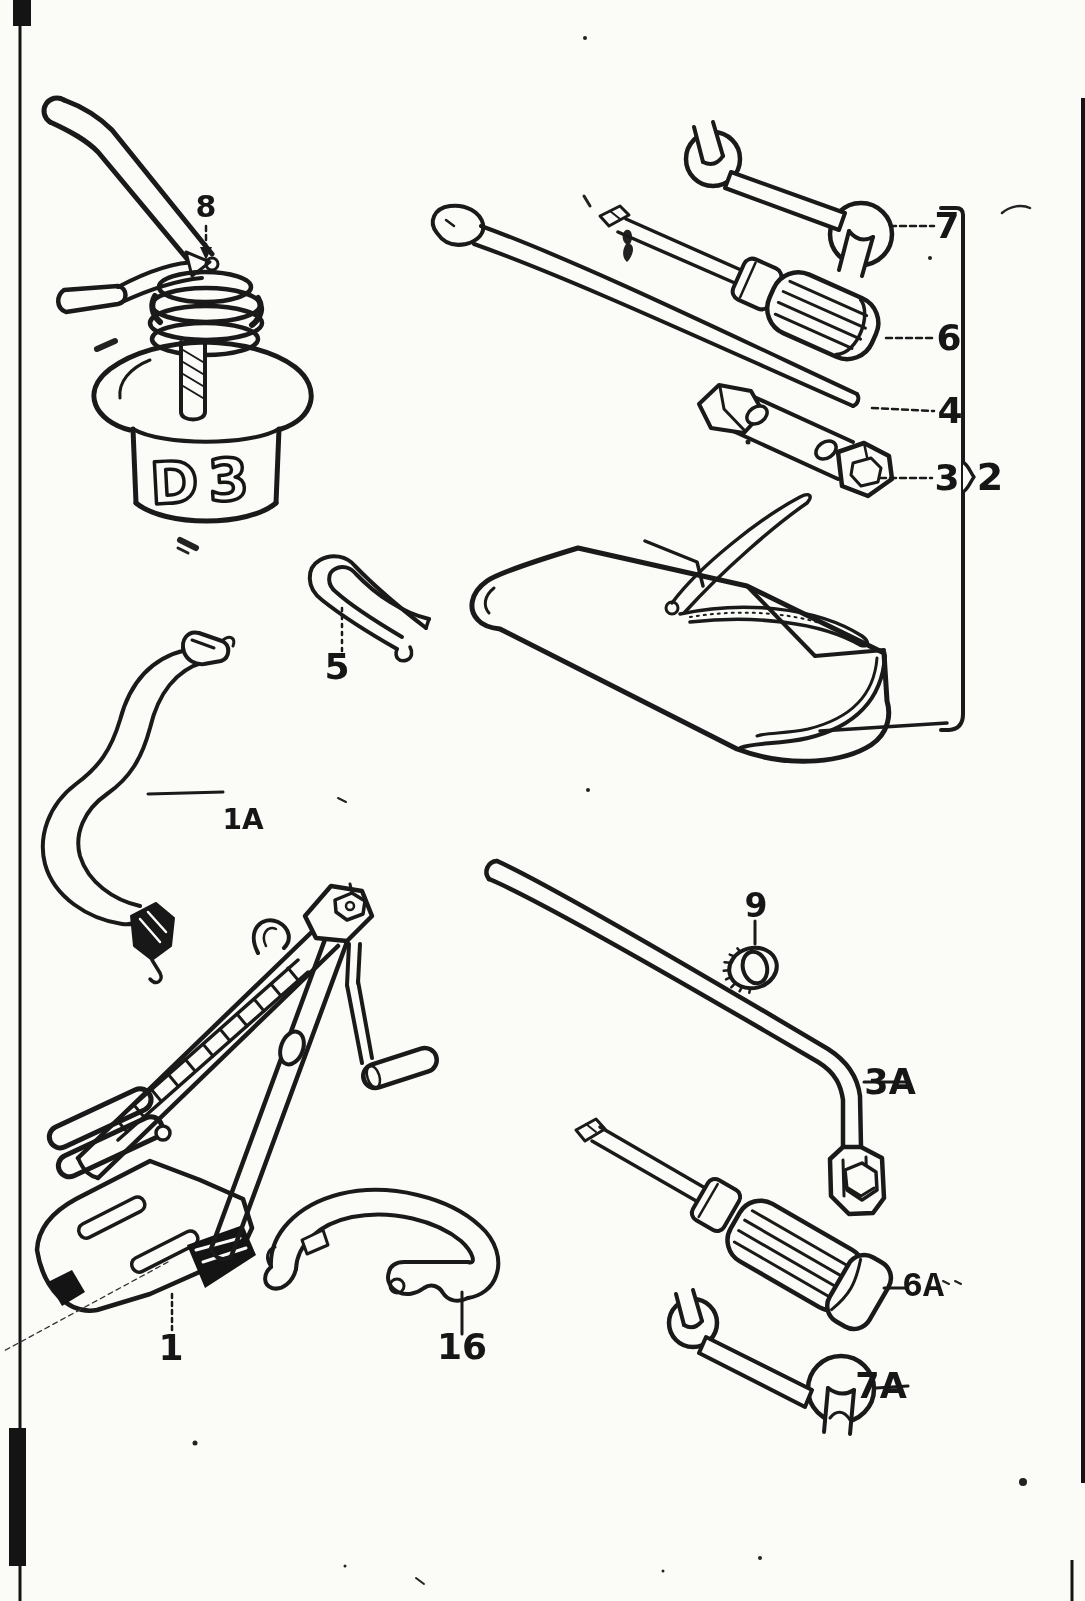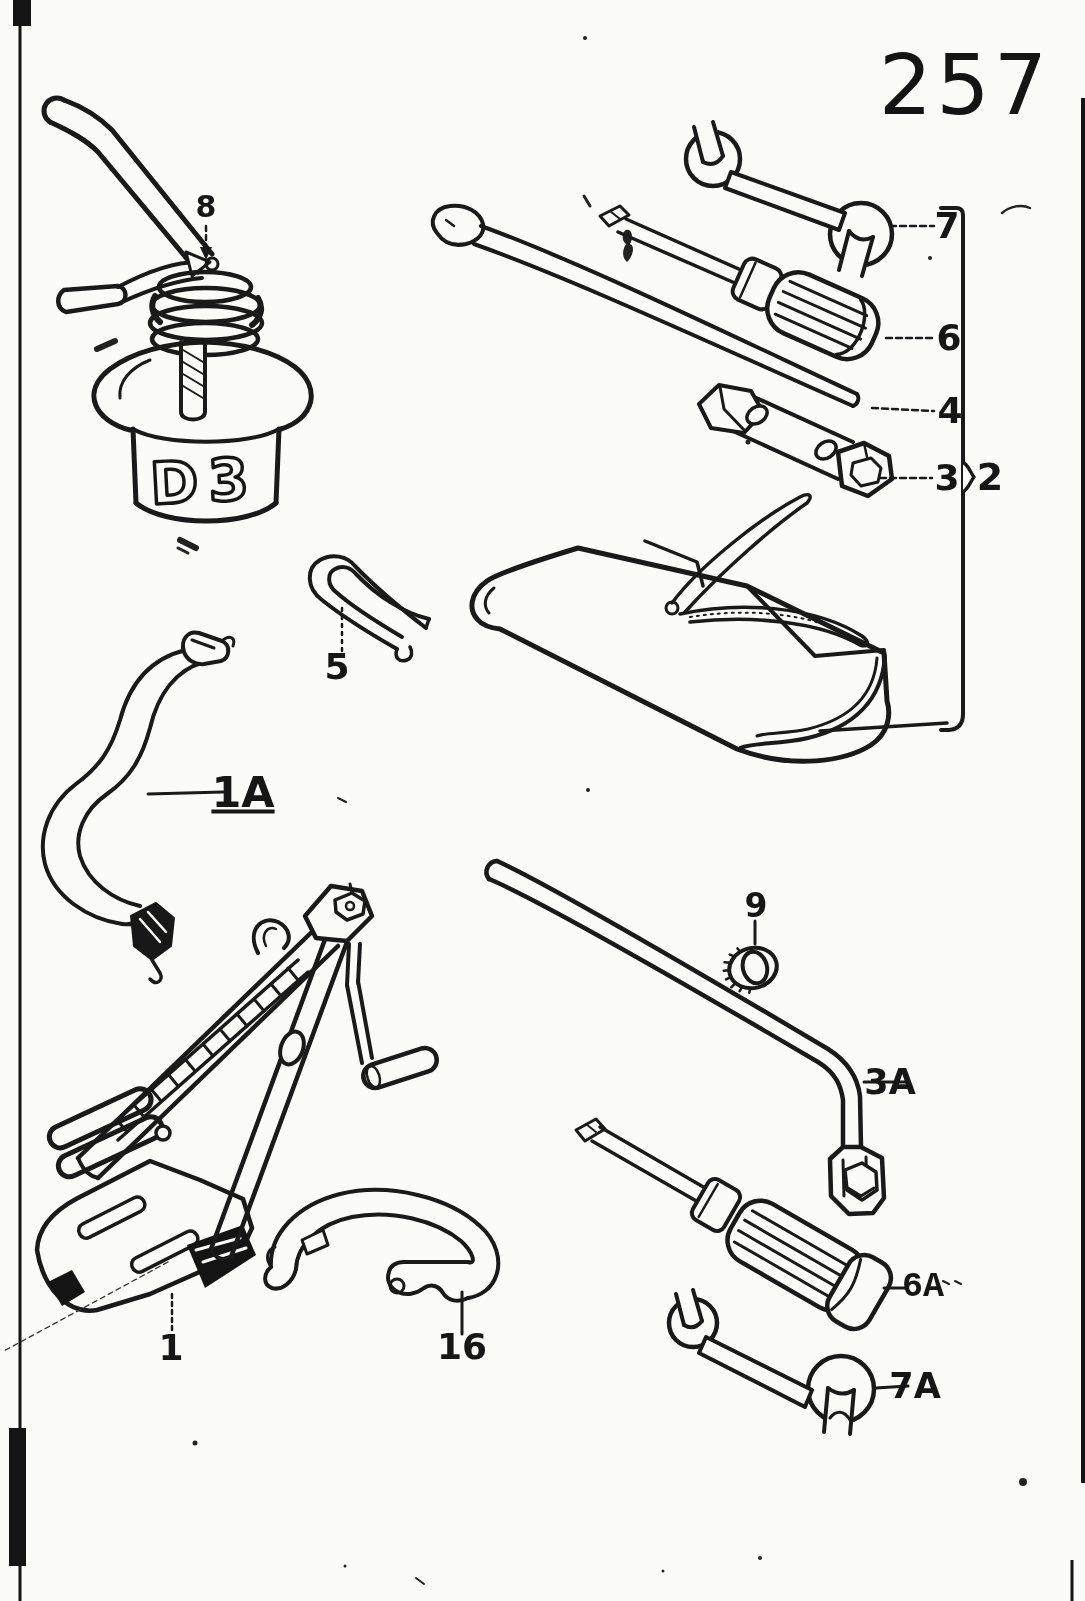--- a/index.html
+++ b/index.html
@@ -296,29 +296,28 @@
     <path d="M148,794 L223,792" stroke-width="3"></path>
     <path d="M755,921 L755,944" stroke-width="3"></path>
     <path d="M864,1082 L906,1082" stroke-width="3"></path>
     <path d="M884,1288 L906,1288" stroke-width="3"></path>
     <path d="M876,1388 L908,1386" stroke-width="3"></path>
     <path d="M172,1294 L172,1334" stroke-width="2.5" stroke-dasharray="4,4"></path>
     <path d="M462,1292 L462,1334" stroke-width="3"></path>
   </g>
 </svg>
 
-  <div class="page-number" style="left:965px;top:85px;">257</div>
 
   <div class="label" style="left:206px;top:207px;font-size:30px;">8</div>
   <div class="label" style="left:947px;top:226px;font-size:36px;">7</div>
   <div class="label" style="left:949px;top:338px;font-size:36px;">6</div>
   <div class="label" style="left:950px;top:411px;font-size:36px;">4</div>
   <div class="label" style="left:947px;top:478px;font-size:36px;">3</div>
   <div class="label" style="left:990px;top:477px;font-size:38px;">2</div>
   <div class="label" style="left:337px;top:667px;font-size:36px;">5</div>
-  <div class="label" style="left:243px;top:792px;font-size:43px;text-decoration:underline;">1A</div>
+  <div class="label" style="left:243px;top:820px;font-size:28px;">1A</div>
   <div class="label" style="left:756px;top:905px;font-size:33px;">9</div>
   <div class="label" style="left:890px;top:1082px;font-size:35px;">3A</div>
   <div class="label" style="left:923px;top:1287px;font-size:35px;font-family:Liberation Mono, monospace;">6A</div>
-  <div class="label" style="left:915px;top:1386px;font-size:35px;">7A</div>
+  <div class="label" style="left:881px;top:1386px;font-size:35px;">7A</div>
   <div class="label" style="left:171px;top:1348px;font-size:36px;">1</div>
   <div class="label" style="left:462px;top:1347px;font-size:36px;">16</div>
 </div>
 
 </body></html>

